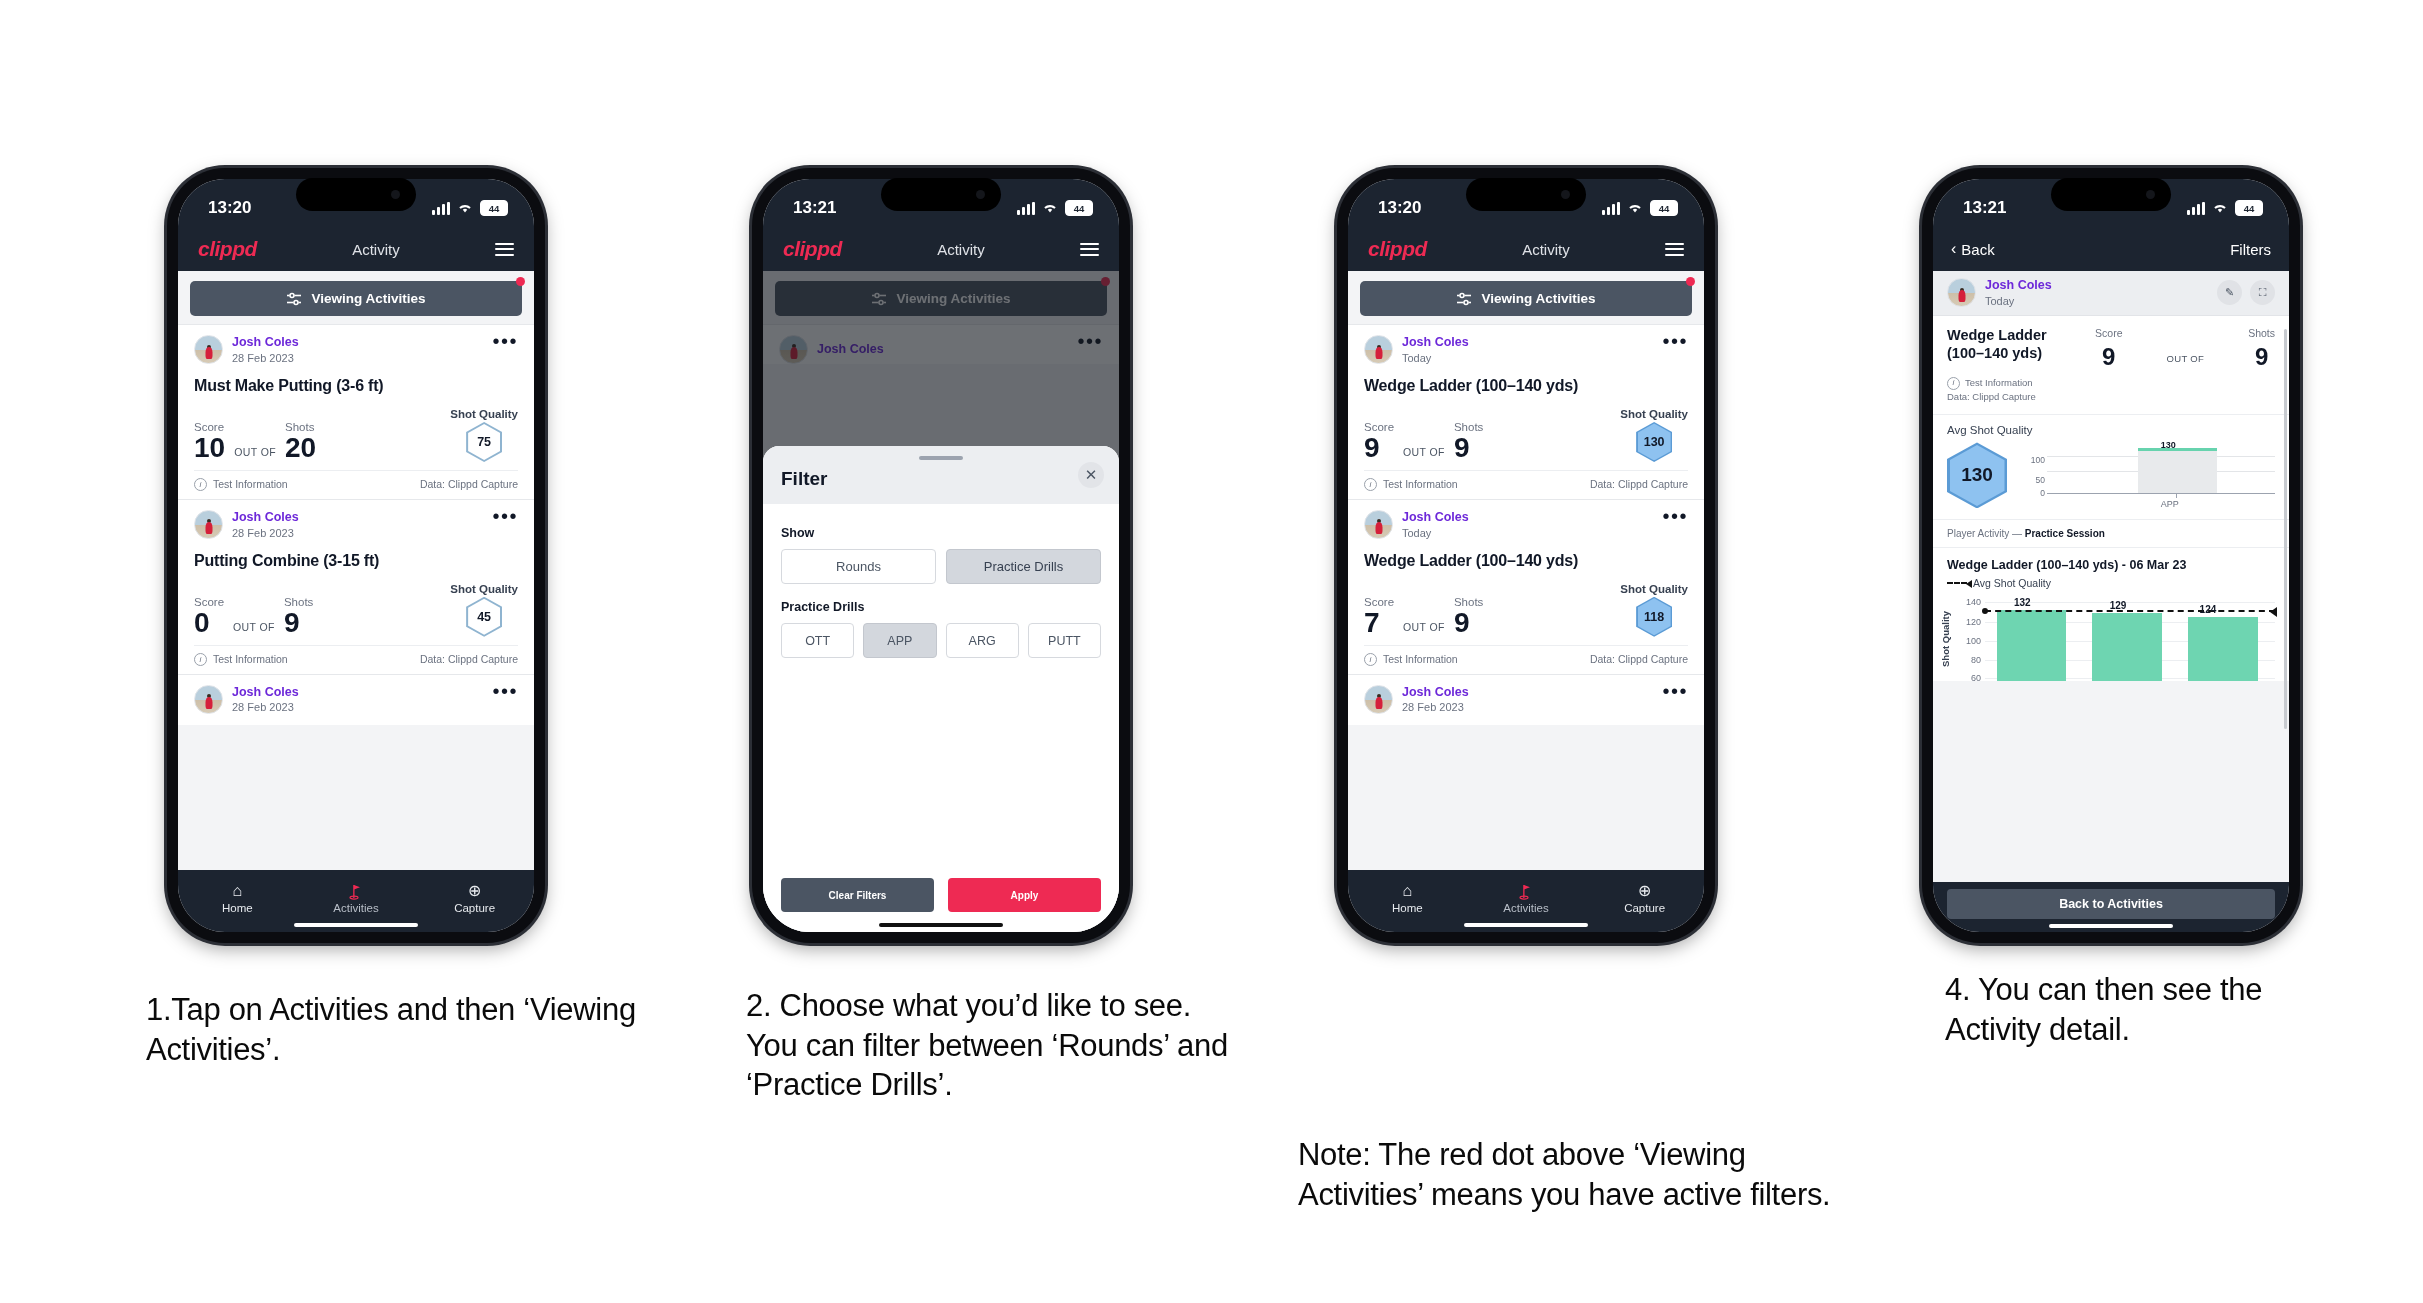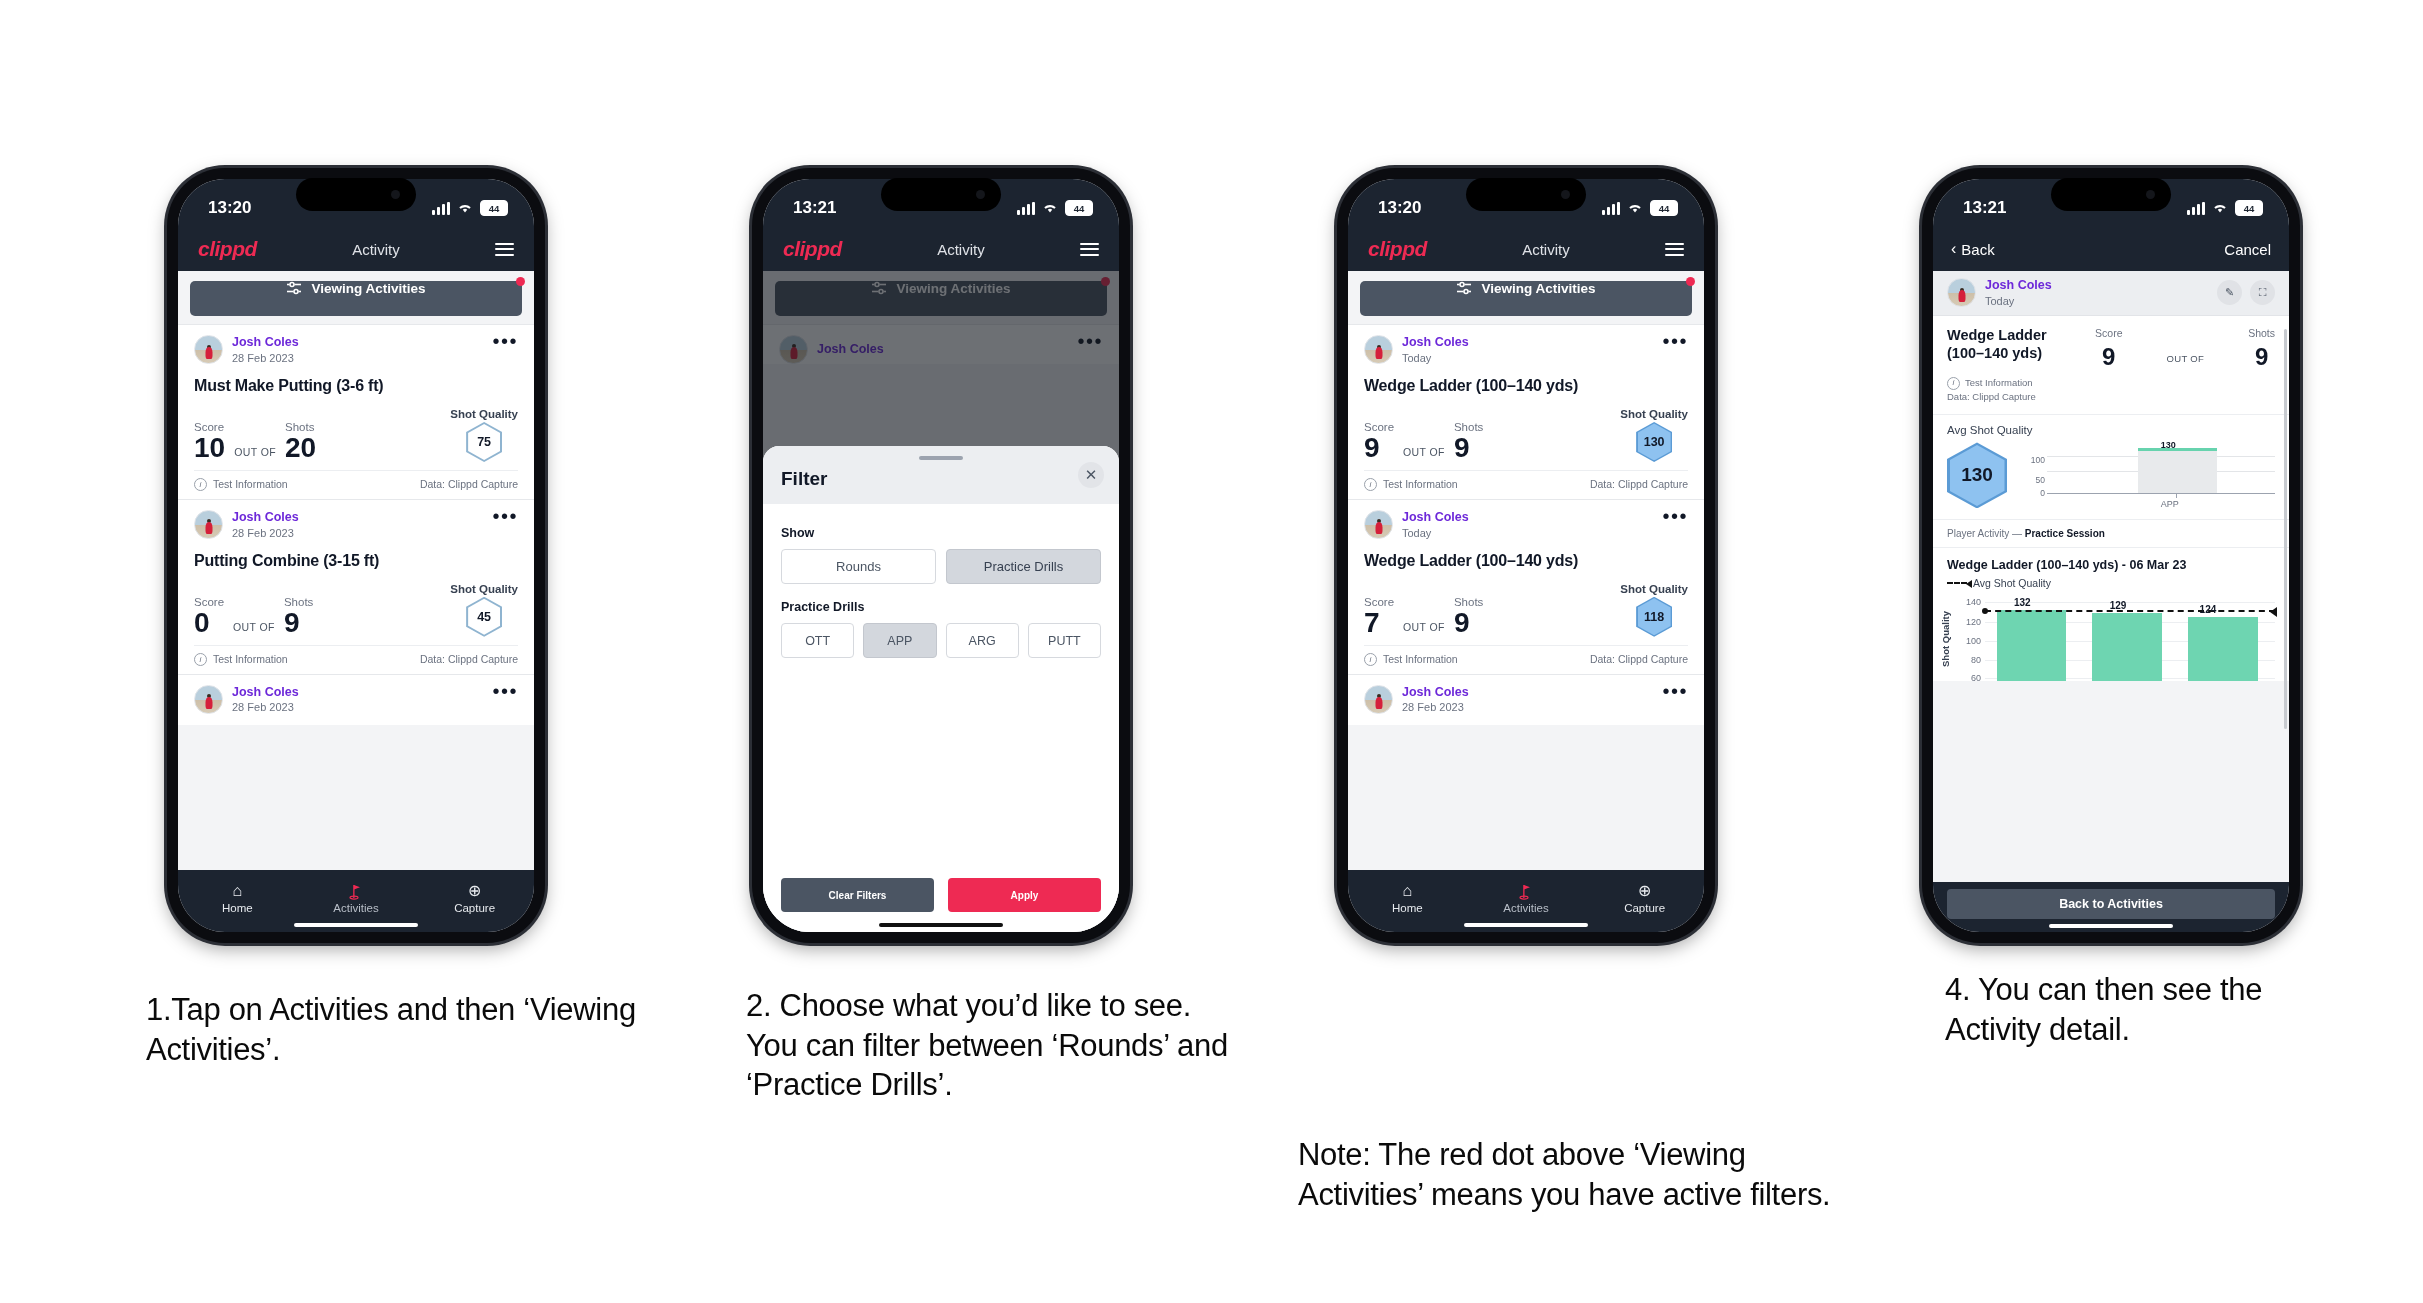--- a/index.html
+++ b/index.html
@@ -41,21 +41,21 @@
   
   .navbar{height:44px;background:#1c2430;color:#fff;display:flex;align-items:center;
           justify-content:space-between;padding:0 18px;box-sizing:border-box;flex:0 0 auto;font-size:15px;}
   .navbar .back{display:flex;align-items:center;gap:5px;}
   .chev{font-size:16px;line-height:1;}
 
   
   .appbody{flex:1 1 auto;background:#f3f4f6;overflow:hidden;position:relative;}
 
   .viewbar-wrap{padding:10px 12px 8px;position:relative;}
-  .viewbar{height:35px;background:#4b5563;border-radius:5px;color:#fff;display:flex;align-items:flex-start;
+  .viewbar{height:35px;background:#4b5563;border-radius:5px;color:#fff;display:flex;align-items:center;
            justify-content:center;gap:9px;font-size:13.5px;font-weight:bold;}
   .reddot{position:absolute;top:6px;right:9px;width:9px;height:9px;border-radius:50%;background:#ee2a53;}
 
   .cards{padding:0;}
   .card{background:#fff;border-top:1px solid #e6e8eb;padding:10px 16px 0;}
   .card-head{display:flex;align-items:flex-start;justify-content:space-between;}
   .who{display:flex;align-items:center;gap:9px;}
   .avatar{width:27px;height:27px;border-radius:50%;overflow:hidden;flex:0 0 auto;
           background:linear-gradient(#b9cfdd 0%,#b9cfdd 52%,#cdbfa8 52%,#d7cbb6 100%);
           position:relative;border:1px solid #dfe3e8;}
@@ -638,21 +638,21 @@
             <span class="batt">
                 <span>44</span>
               </span>
           </div>
         </div>
         <div class="navbar">
           <div class="back">
             <span class="chev">‹</span>
             <span>Back</span>
           </div>
-          <div>Cancel</div>
+          <div>Filters</div>
         </div>
         <div class="detail">
           <div class="scrollbar"></div>
           <div class="d-user">
             <div class="who">
               <div class="avatar"></div>
               <div>
                 <div class="who-name">Josh Coles</div>
                 <div class="who-date">Today</div>
               </div>

